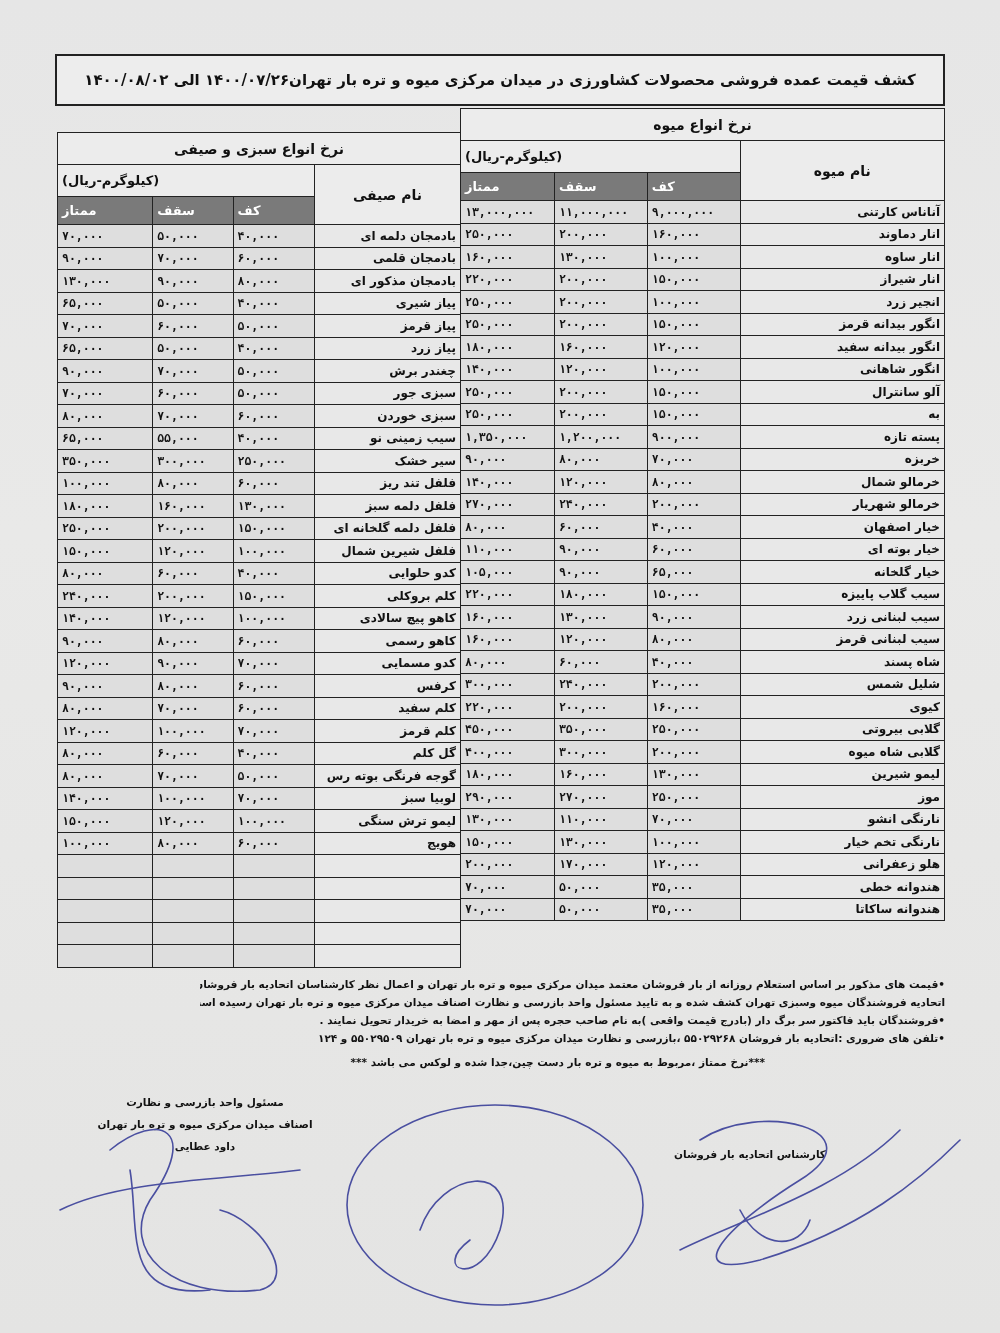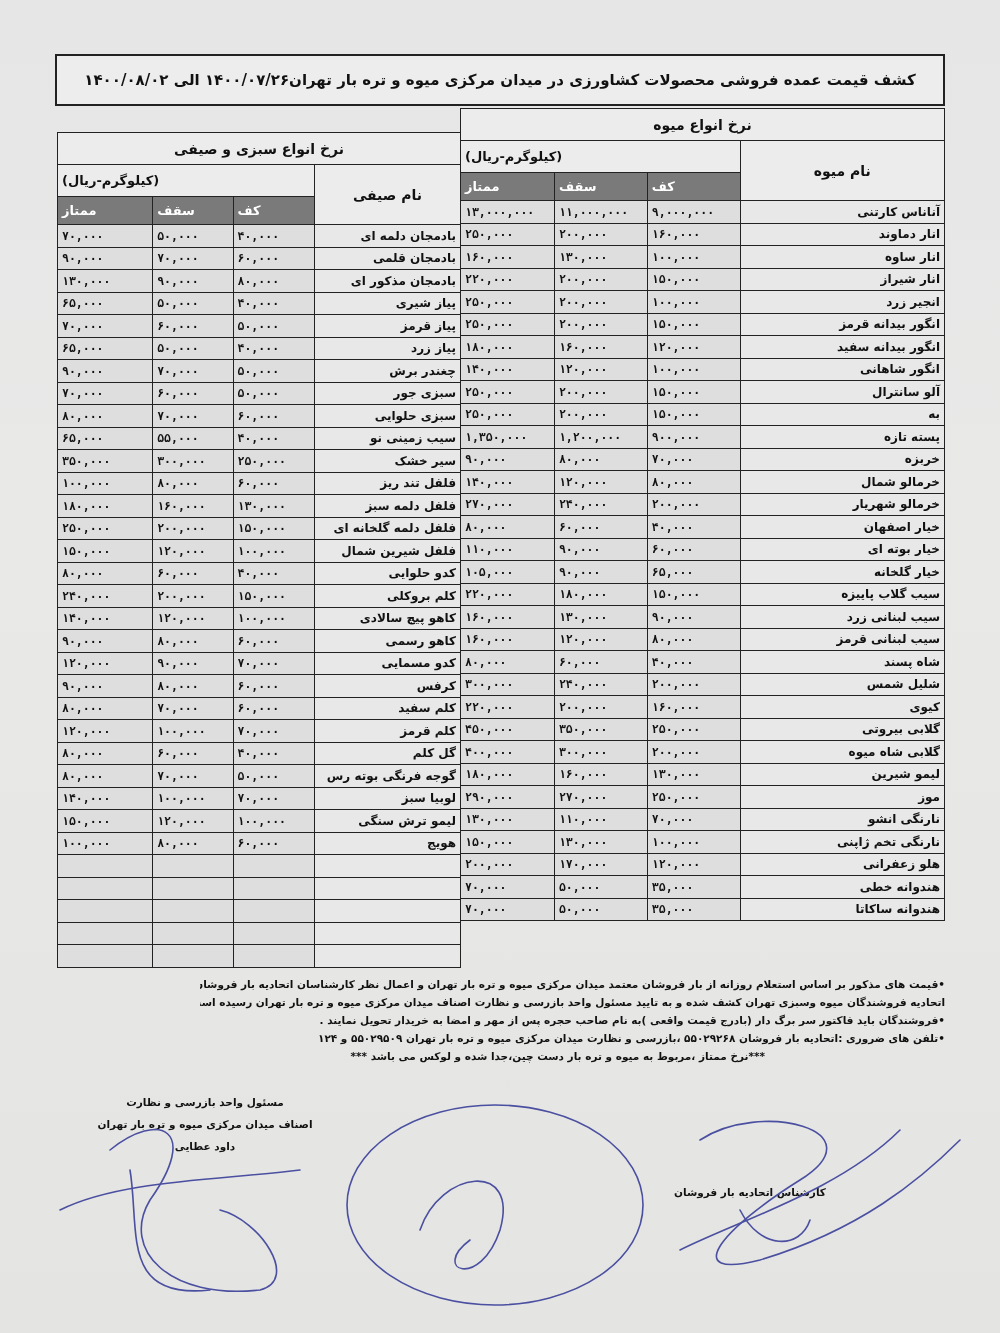--- a/index.html
+++ b/index.html
@@ -213,21 +213,21 @@
           <td class="num">۲۷۰,۰۰۰</td>
           <td class="num">۲۹۰,۰۰۰</td>
         </tr>
         <tr>
           <td class="name">نارنگی انشو</td>
           <td class="num">۷۰,۰۰۰</td>
           <td class="num">۱۱۰,۰۰۰</td>
           <td class="num">۱۳۰,۰۰۰</td>
         </tr>
         <tr>
-          <td class="name">نارنگی تخم ژاپنی</td>
+          <td class="name">نارنگی تخم خیار</td>
           <td class="num">۱۰۰,۰۰۰</td>
           <td class="num">۱۳۰,۰۰۰</td>
           <td class="num">۱۵۰,۰۰۰</td>
         </tr>
         <tr>
           <td class="name">هلو زعفرانی</td>
           <td class="num">۱۲۰,۰۰۰</td>
           <td class="num">۱۷۰,۰۰۰</td>
           <td class="num">۲۰۰,۰۰۰</td>
         </tr>
@@ -310,21 +310,21 @@
           <td class="num">۷۰,۰۰۰</td>
           <td class="num">۹۰,۰۰۰</td>
         </tr>
         <tr>
           <td class="name">سبزی جور</td>
           <td class="num">۵۰,۰۰۰</td>
           <td class="num">۶۰,۰۰۰</td>
           <td class="num">۷۰,۰۰۰</td>
         </tr>
         <tr>
-          <td class="name">سبزی حلوایی</td>
+          <td class="name">سبزی خوردن</td>
           <td class="num">۶۰,۰۰۰</td>
           <td class="num">۷۰,۰۰۰</td>
           <td class="num">۸۰,۰۰۰</td>
         </tr>
         <tr>
           <td class="name">سیب زمینی نو</td>
           <td class="num">۴۰,۰۰۰</td>
           <td class="num">۵۵,۰۰۰</td>
           <td class="num">۶۵,۰۰۰</td>
         </tr>
@@ -467,29 +467,29 @@
           <td class="num"></td>
         </tr>
       </tbody>
   </table>
 
   <div class="notes">
     <div>•قیمت های مذکور بر اساس استعلام روزانه از بار فروشان معتمد میدان مرکزی میوه و تره بار تهران و اعمال نظر کارشناسان اتحادیه بار فروشان و</div>
     <div>اتحادیه فروشندگان میوه وسبزی تهران کشف شده و به تایید مسئول واحد بازرسی و نظارت اصناف میدان مرکزی میوه و تره بار تهران رسیده است .</div>
     <div>•فروشندگان باید فاکتور سر برگ دار (بادرج قیمت واقعی )به نام صاحب حجره پس از مهر و امضا به خریدار تحویل نمایند .</div>
     <div>•تلفن های ضروری :اتحادیه بار فروشان ۵۵۰۲۹۲۶۸ ،بازرسی و نظارت میدان مرکزی میوه و تره بار تهران ۵۵۰۲۹۵۰۹ و ۱۲۴</div>
-    <div style="margin-right:180px;">***نرخ ممتاز ،مربوط به میوه و تره بار دست چین،جدا شده و لوکس می باشد ***</div>
+    <div style="margin-top:6px;margin-right:180px;">***نرخ ممتاز ،مربوط به میوه و تره بار دست چین،جدا شده و لوکس می باشد ***</div>
   </div>
 
   <div class="sig" style="left:85px;top:1091px;width:240px;">
     <div>مسئول واحد بازرسی و نظارت</div>
     <div>اصناف میدان مرکزی میوه و تره بار تهران</div>
     <div>داود عطایی</div>
   </div>
-  <div class="sig" style="left:660px;top:1143px;width:180px;margin-top:38px;">
+  <div class="sig" style="left:660px;top:1143px;width:180px;">
     <div>کارشناس اتحادیه بار فروشان</div>
   </div>
 
   <svg class="ink" width="1000" height="1333">
     <g fill="none" stroke="#4a4fa0" stroke-width="1.6" stroke-linecap="round">
       <ellipse cx="495" cy="1205" rx="148" ry="100"></ellipse>
       <path d="M420 1230 C440 1170, 520 1160, 500 1230 C480 1290, 430 1270, 470 1240"></path>
       <path d="M110 1150 C160 1110, 200 1130, 150 1200 C120 1250, 170 1300, 260 1290 C300 1280, 260 1220, 220 1210"></path>
       <path d="M60 1210 C120 1180, 220 1180, 300 1170"></path>
       <path d="M130 1170 C140 1230, 120 1300, 210 1290"></path>

